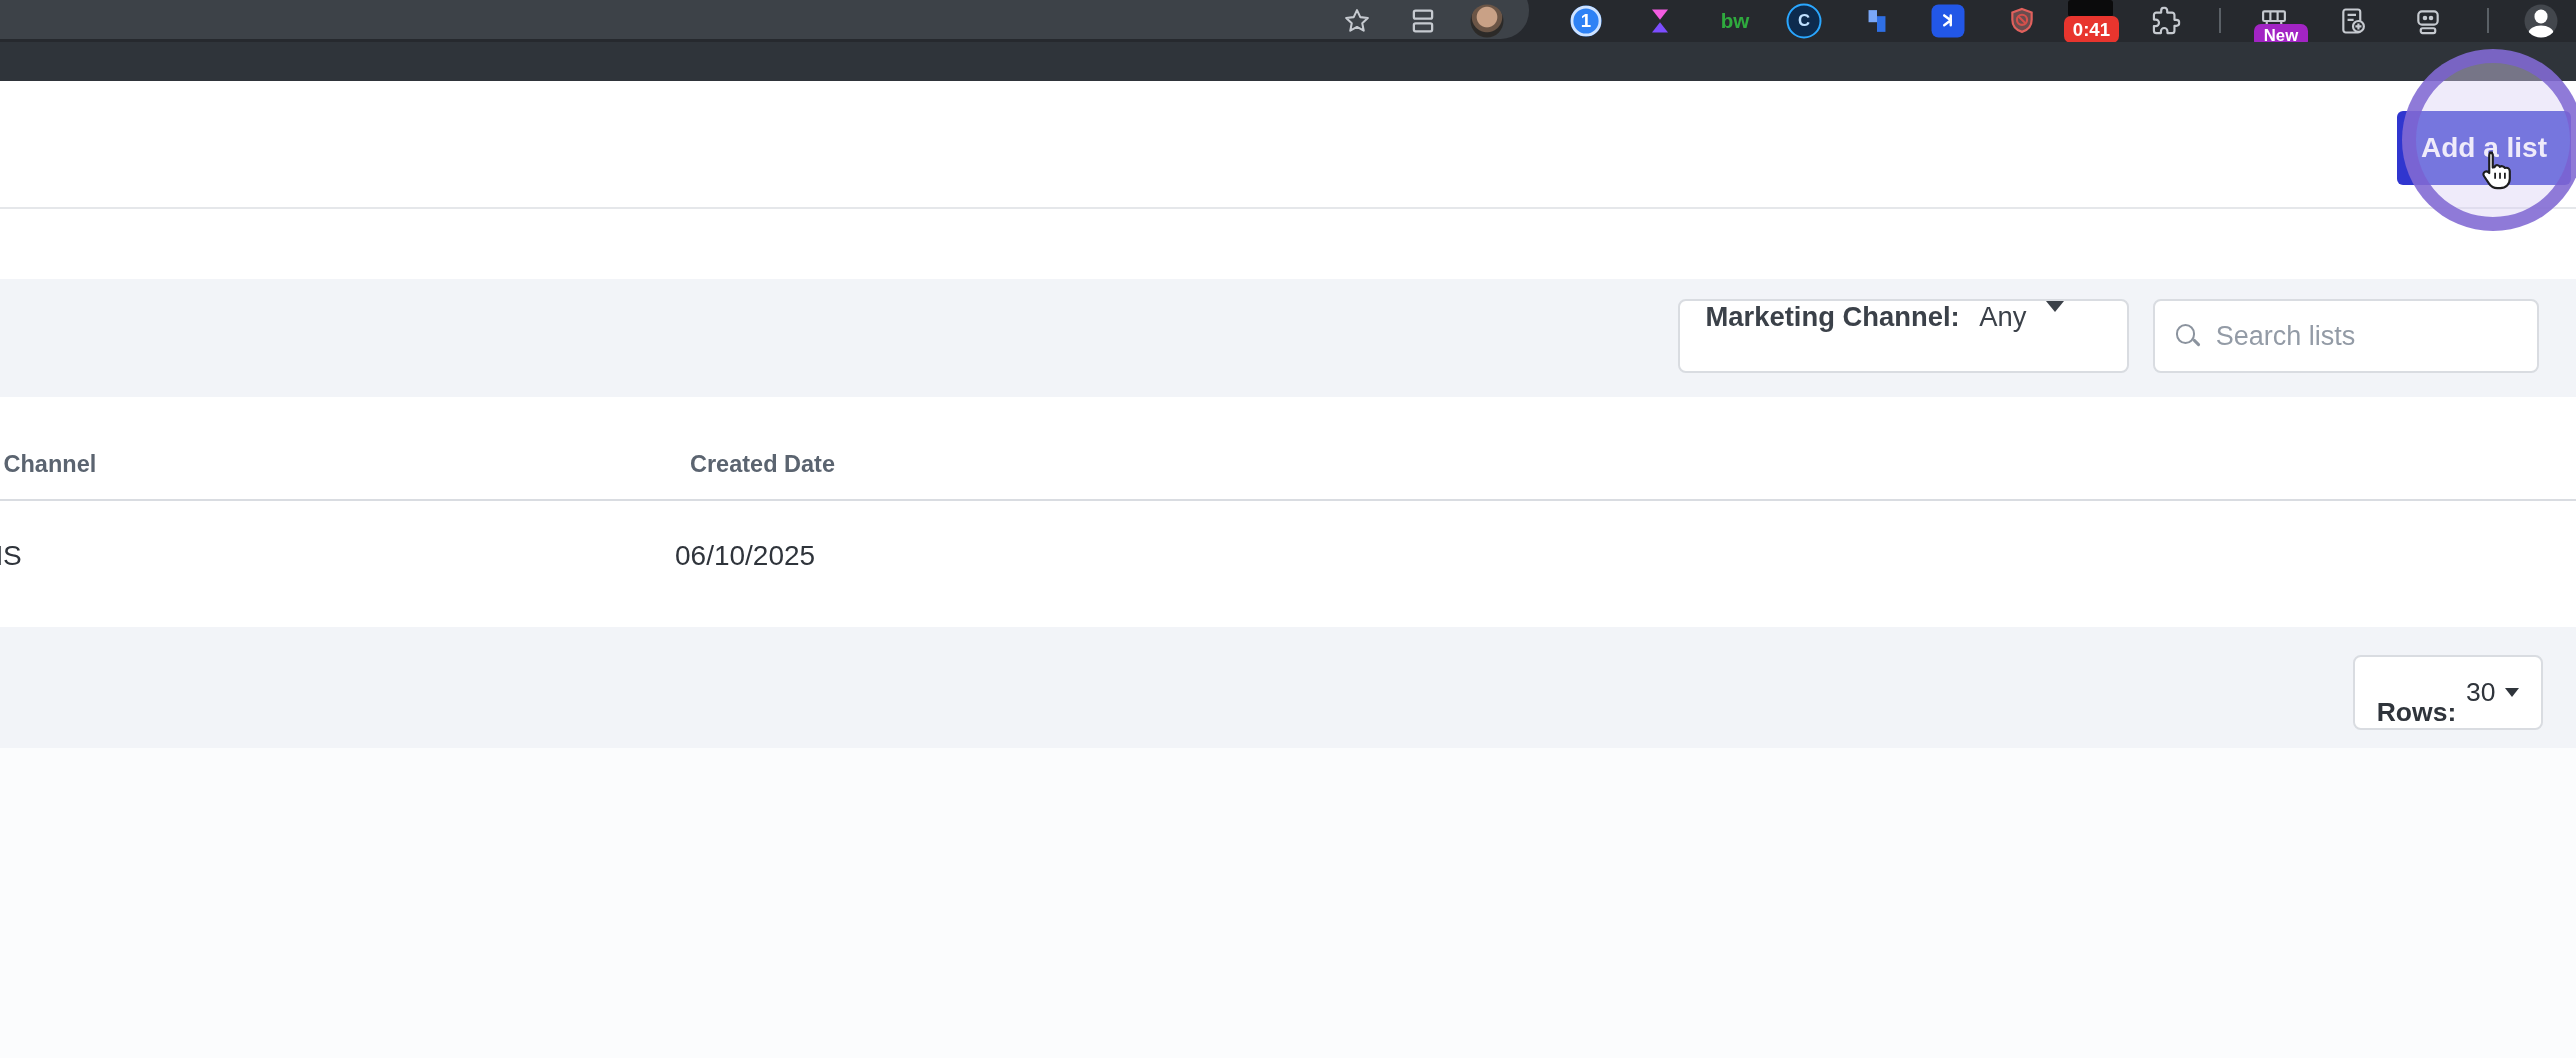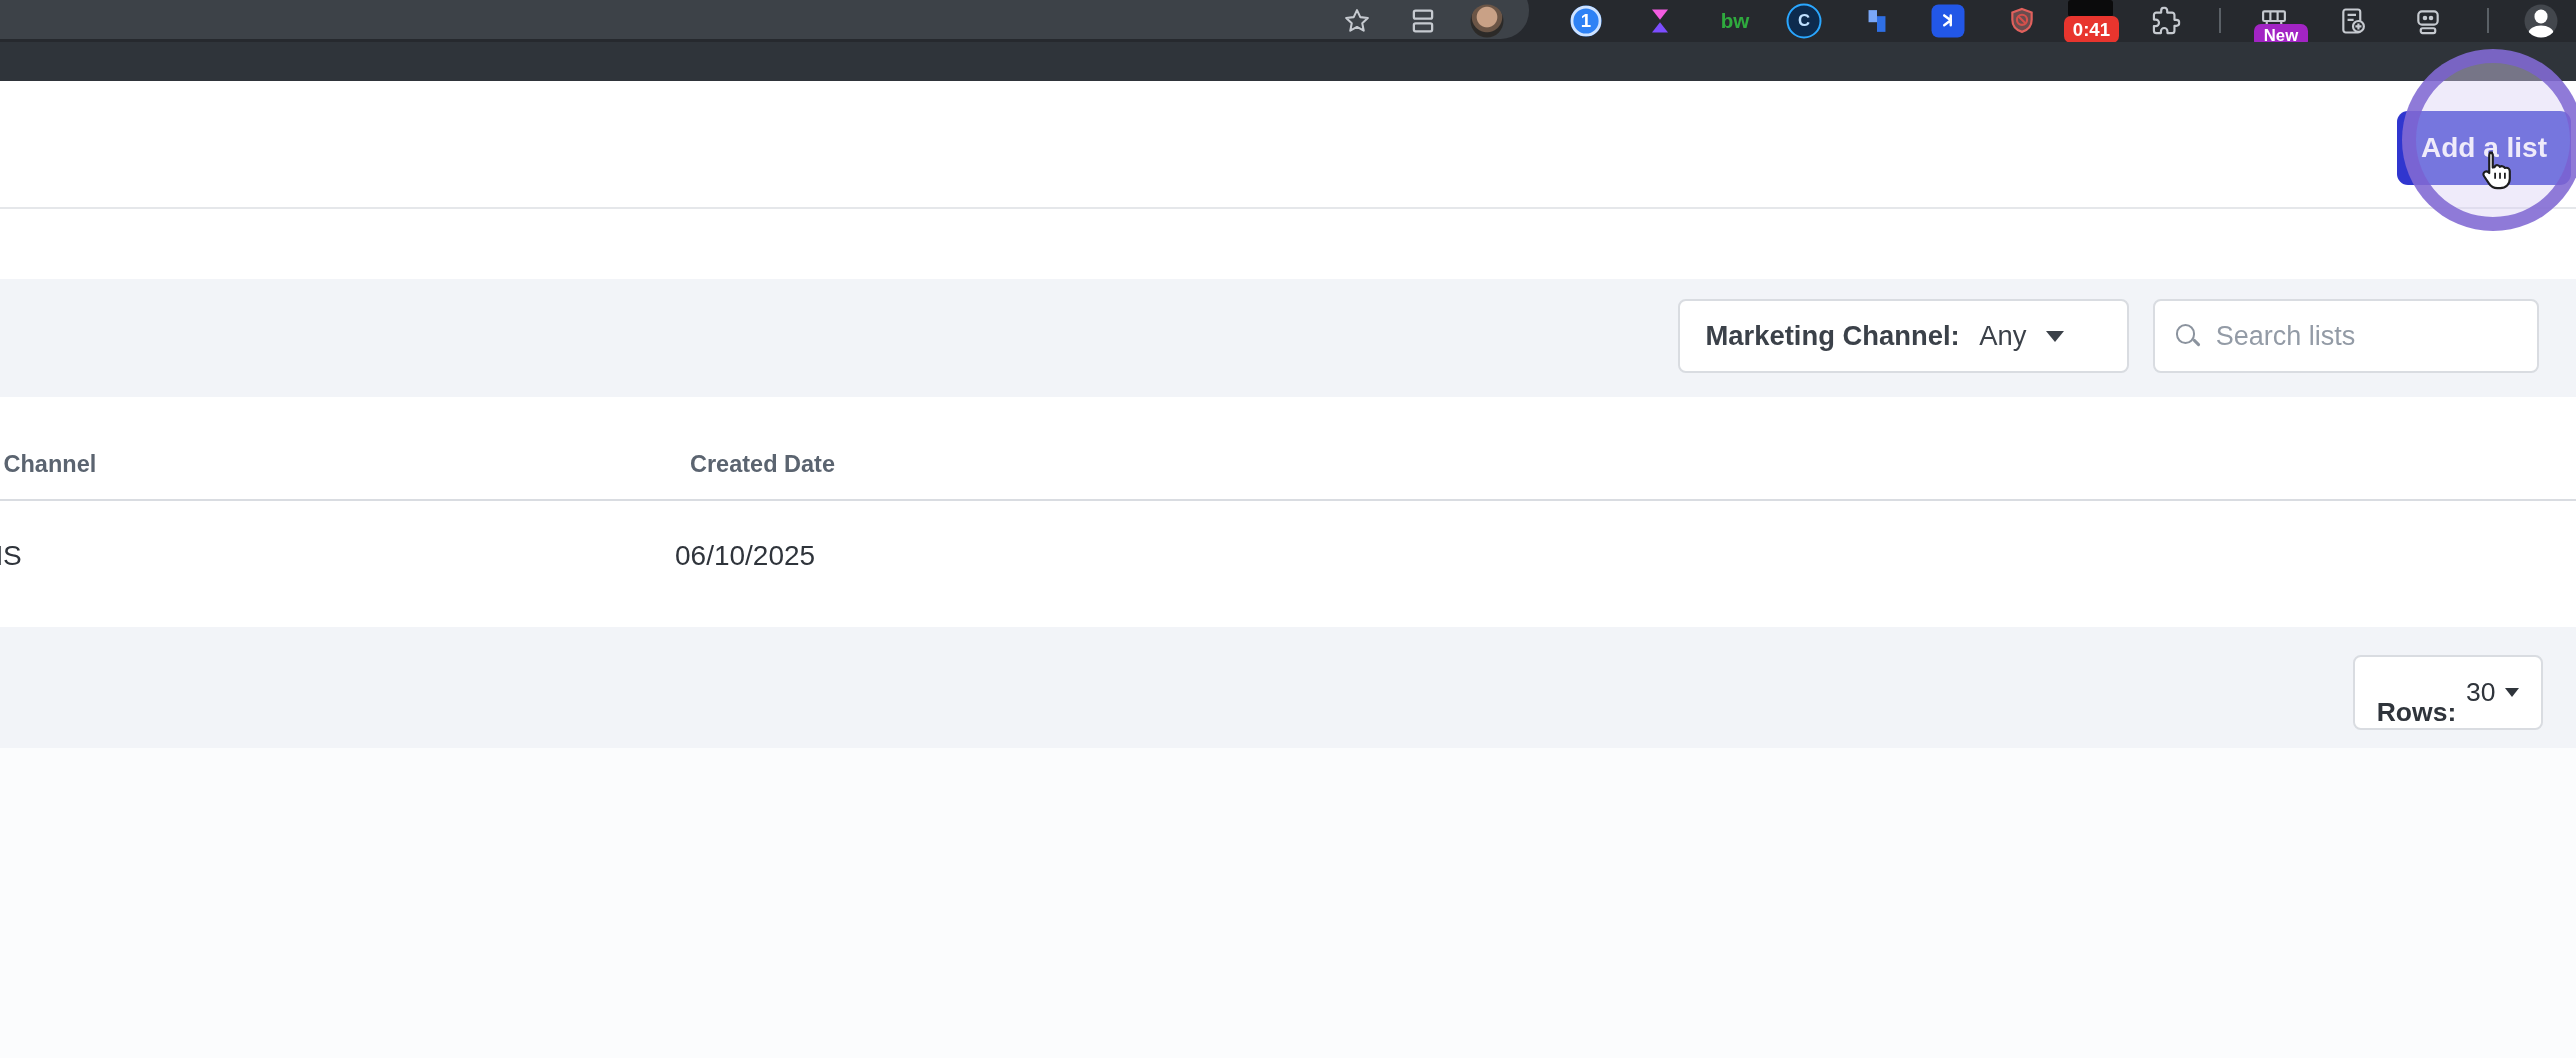--- a/index.html
+++ b/index.html
@@ -35,25 +35,25 @@
   
   .header-band{position:absolute;left:0;top:81px;width:2576px;height:126px;background:#ffffff;border-bottom:2px solid #e5e7ea;}
   .mid-strip{position:absolute;left:0;top:210px;width:2576px;height:70px;background:#ffffff;}
   .filter-band{position:absolute;left:0;top:279px;width:2576px;height:118px;background:#f2f4f8;}
   .table-area{position:absolute;left:0;top:397px;width:2576px;height:230px;background:#ffffff;}
   .header-underline{position:absolute;left:0;top:499px;width:2576px;height:2px;background:#d9dce1;}
   .footer-band{position:absolute;left:0;top:627px;width:2576px;height:121px;background:#f2f4f8;}
   .below-area{position:absolute;left:0;top:748px;width:2576px;height:311px;background:#fbfcfd;}
 
   
-  .add-btn{position:absolute;left:2397px;top:111px;width:174px;height:74px;background:#3036cf;border-radius:11px;
+  .add-btn{position:absolute;left:2397px;top:111px;width:174px;height:74px;background:#3036cf;border-radius:6px;
     color:#ffffff;font-weight:bold;font-size:28px;display:flex;align-items:center;justify-content:center;cursor:pointer;}
 
   .channel-box{position:absolute;left:1678px;top:299px;width:451px;height:74px;background:#fff;
-    border:2px solid #d9dce1;border-radius:7.8px;box-sizing:border-box;display:flex;align-items:center;
+    border:2px solid #d9dce1;border-radius:7.8px;box-sizing:border-box;display:flex;
     padding:0 25.5px;gap:19.6px;font-size:27.4px;color:#3b4149;cursor:pointer;}
   .channel-box .lbl{font-weight:bold;}
   .caret{width:0;height:0;border-left:9.8px solid transparent;border-right:9.8px solid transparent;border-top:11.8px solid #3b4149;}
 
   .search-box{position:absolute;left:2153px;top:299px;width:386px;height:74px;background:#fff;
     border:2px solid #d9dce1;border-radius:7.8px;box-sizing:border-box;display:flex;align-items:center;padding:0 19.6px;gap:13.7px;}
   .mag{position:relative;width:25.5px;height:25.5px;flex:0 0 auto;}
   .mag::before{content:"";position:absolute;left:1px;top:1px;width:15.7px;height:15.7px;border:2.9px solid #8b939e;border-radius:50%;}
   .mag::after{content:"";position:absolute;left:17.6px;top:17.6px;width:8.8px;height:2.9px;background:#8b939e;transform:rotate(45deg);border-radius:2px;}
   .search-box input{border:none;outline:none;background:transparent;font-family:"Liberation Sans",sans-serif;

